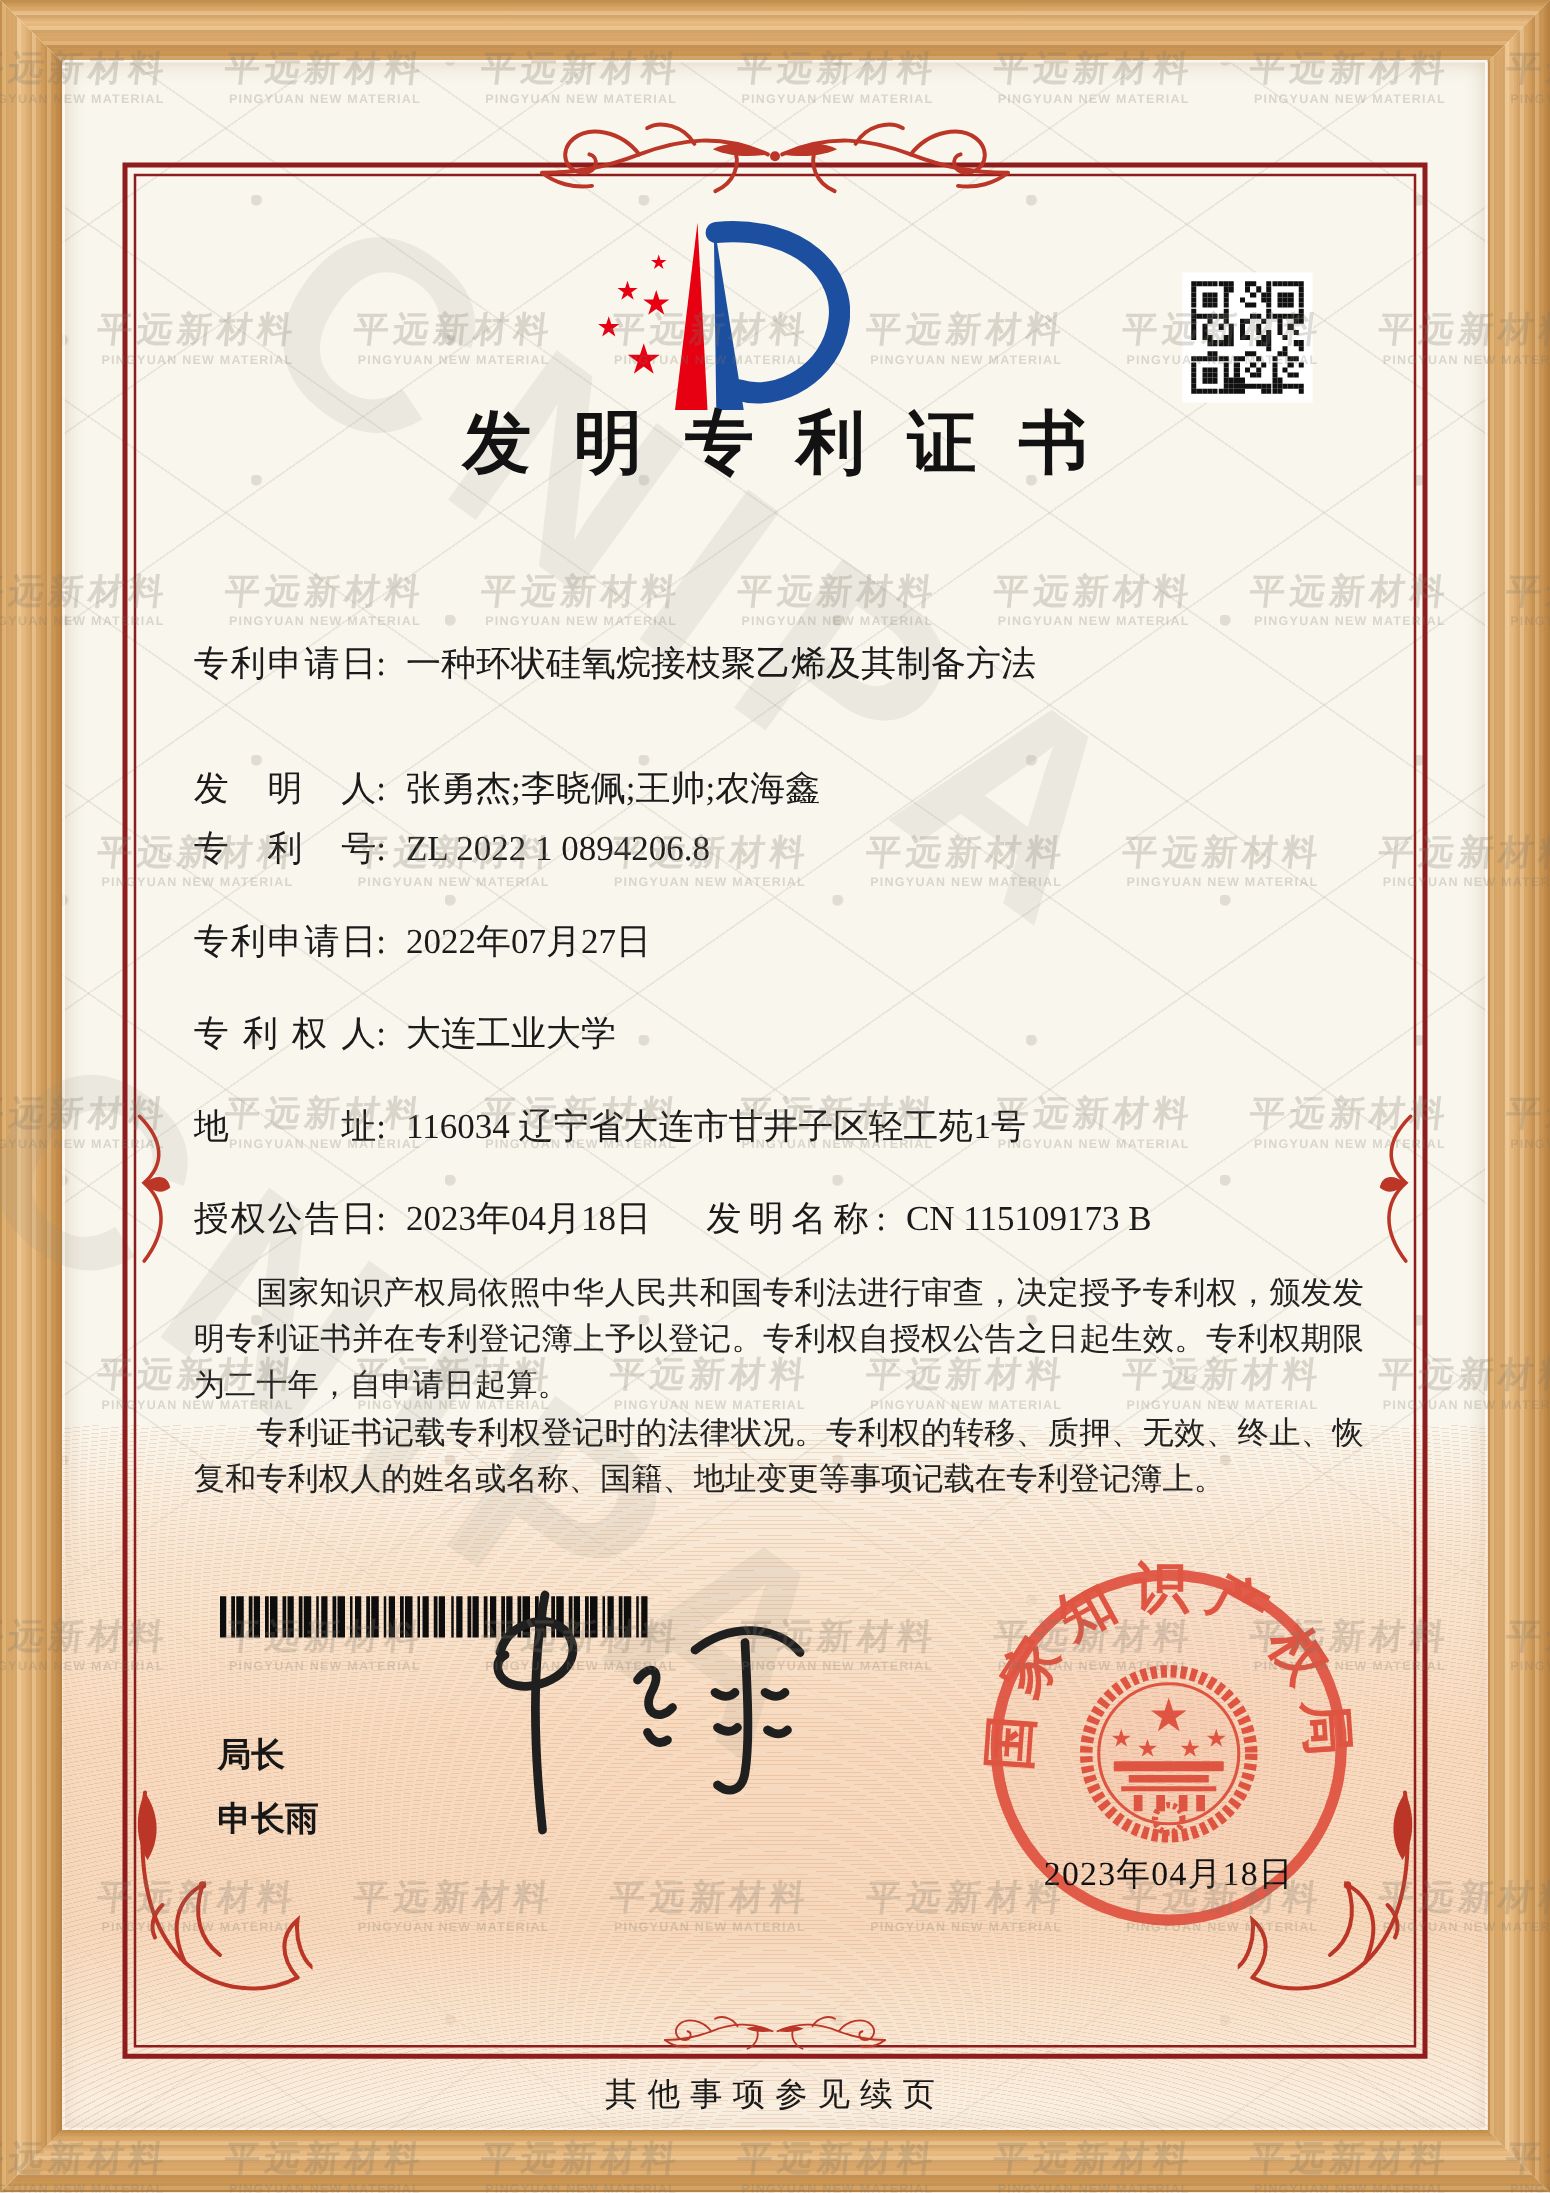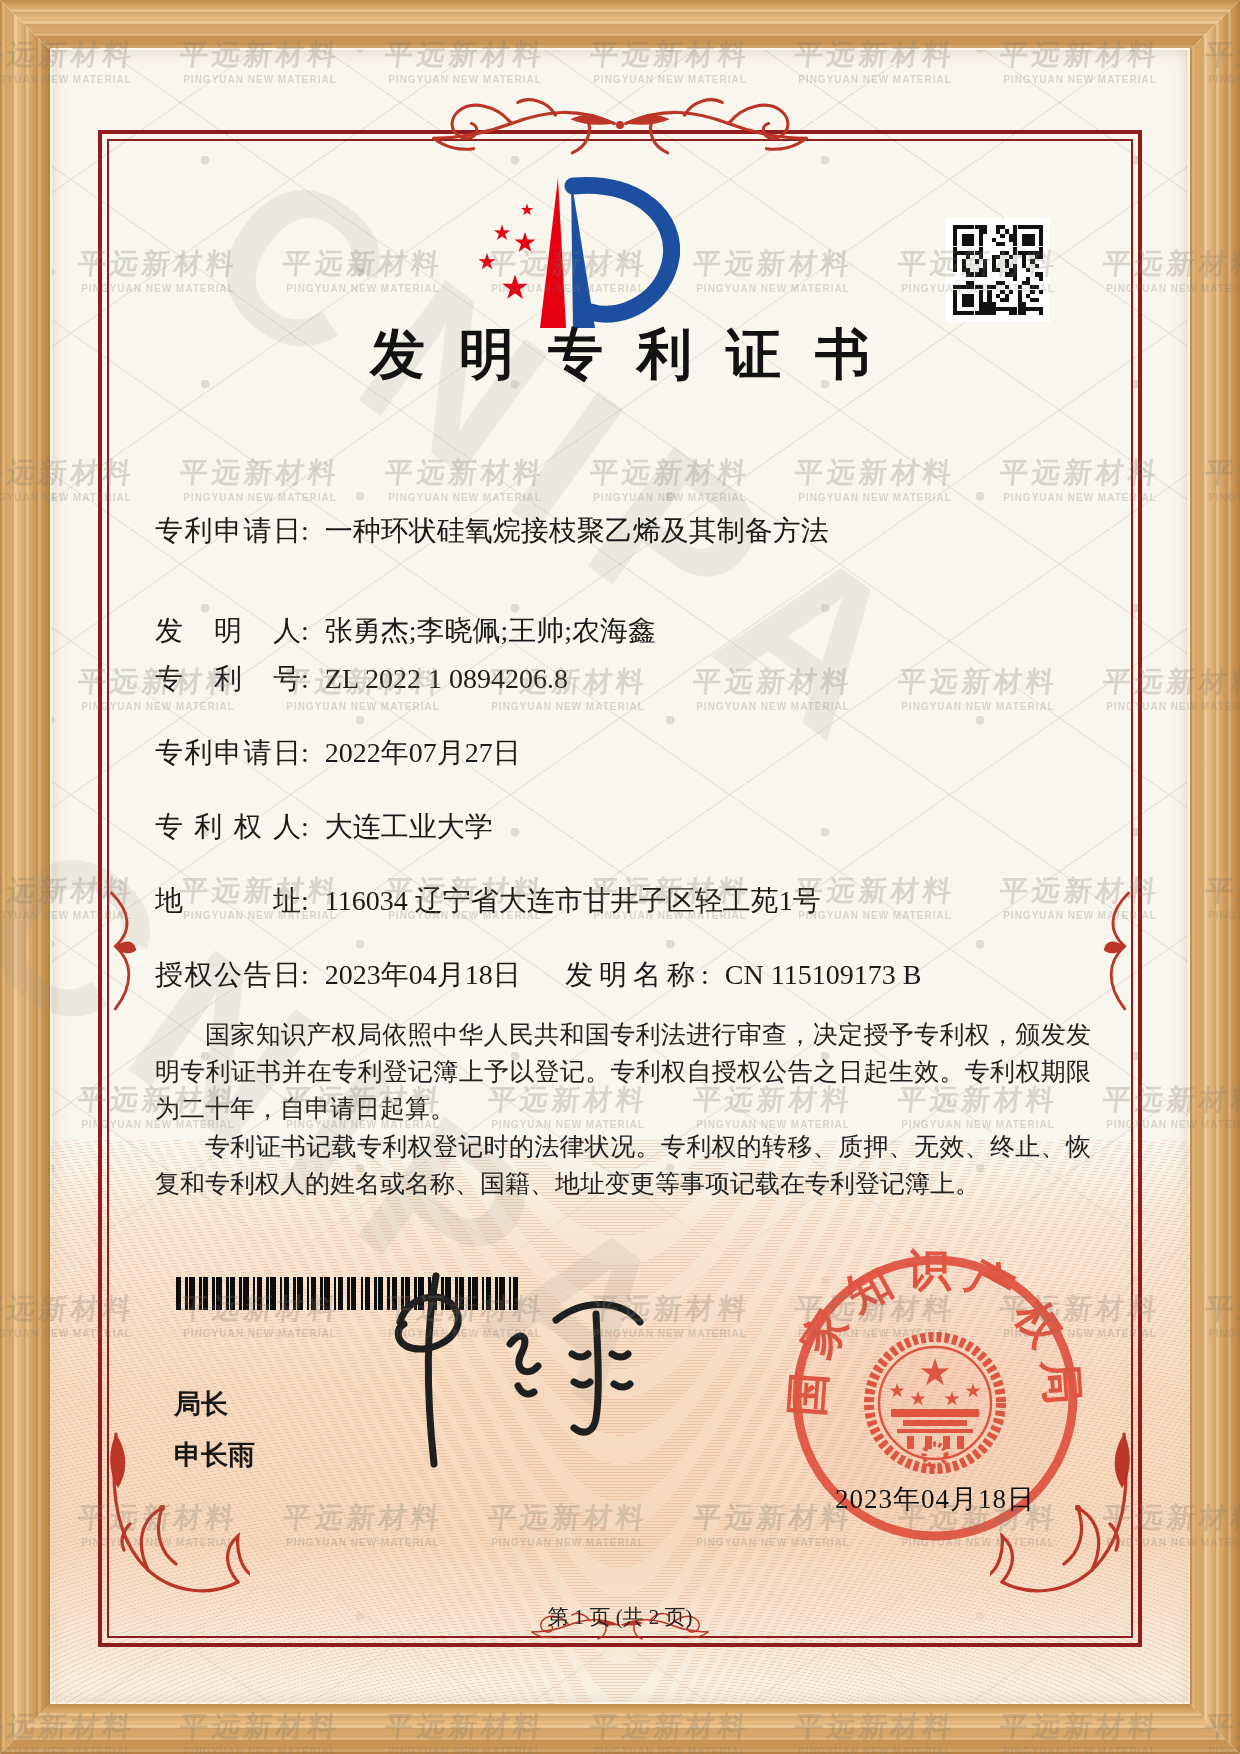--- a/index.html
+++ b/index.html
@@ -589,21 +589,21 @@
       <rect x="-38" y="26" width="76" height="4"></rect>
       <rect x="-28" y="33" width="7" height="13"></rect>
       <rect x="-10" y="33" width="7" height="13"></rect>
       <rect x="8" y="33" width="7" height="13"></rect>
       <rect x="22" y="33" width="7" height="13"></rect>
       <circle cy="52" r="11" fill="none" stroke="#dd4a37" stroke-width="5" stroke-dasharray="3 2.5"></circle>
     </g>
   </svg>
   <div class="ct" id="seal-date">2023年04月18日</div>
 
-  <div class="ct" id="page-info">第 1 页 (共 2 页)</div>
+  <div class="ct" id="footer-note">其他事项参见续页</div>
 
   <div id="wm-layer">
       <div class="wm" style="left: -40px; top: 36px;">
         <div class="cn">平远新材料</div>
         <div class="en">PINGYUAN NEW MATERIAL</div>
       </div>
       <div class="wm" style="left: 165px; top: 36px;">
         <div class="cn">平远新材料</div>
         <div class="en">PINGYUAN NEW MATERIAL</div>
       </div>

